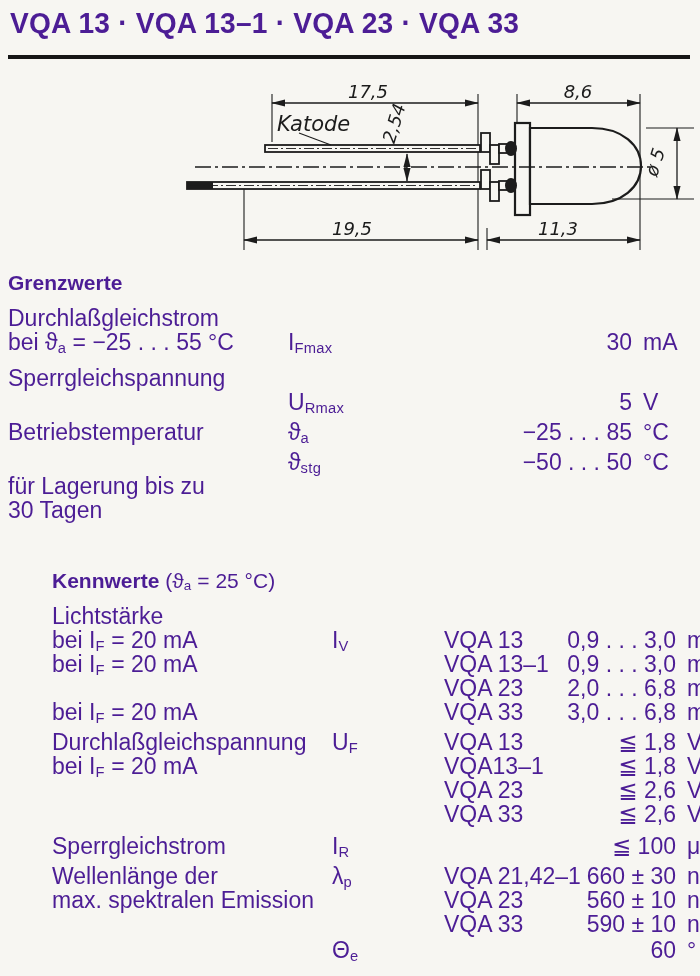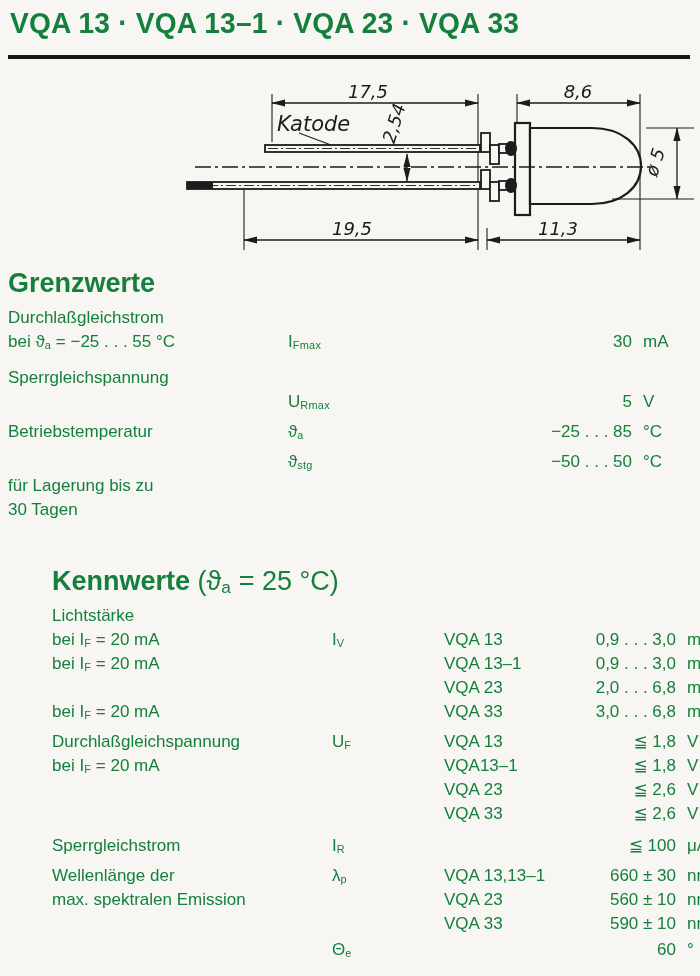--- a/index.html
+++ b/index.html
@@ -1,41 +1,41 @@
 <!DOCTYPE html>
 <html><head>
 <meta charset="utf-8">
 <style>
   html,body{margin:0;padding:0;background:#e8e6e1;}
   .sheet{
     position:relative;width:700px;height:976px;background:#f7f6f2;
-    font-family:"Liberation Sans","DejaVu Sans",sans-serif;color:#15803d;
+    font-family:"Liberation Sans","DejaVu Sans",sans-serif;color:#4c1d95;
     overflow:hidden;
   }
   .title{
     position:absolute;left:10px;top:7px;font-size:29px;font-weight:700;
     letter-spacing:0.2px;transform:scaleX(.97);transform-origin:left top;
     white-space:nowrap;
   }
   .rule{position:absolute;left:8px;top:55px;width:682px;height:4px;background:#161616;}
   .draw{position:absolute;left:0;top:78px;}
   .draw text{font-family:"DejaVu Sans","Liberation Sans",sans-serif;font-style:italic;font-size:18px;fill:#1c1c1c;}
   .draw text.big{font-size:21px;}
   .t{stroke:#1c1c1c;stroke-width:1.3;fill:none;}
   .t2{stroke:#1c1c1c;stroke-width:1.1;fill:none;}
   .k{stroke:#1c1c1c;stroke-width:1.8;fill:#f7f6f2;}
   .kk{stroke:#1c1c1c;stroke-width:2.2;fill:#f7f6f2;}
   .cline{stroke:#1c1c1c;stroke-width:1.3;fill:none;stroke-dasharray:16 4 3 4;}
   .ldash{stroke:#1c1c1c;stroke-width:0.9;fill:none;stroke-dasharray:10 3 2 3;}
   .sec{position:absolute;left:0;width:700px;}
   .sec-g{top:270px;}
   .sec-k{top:568px;padding-left:44px;}
-  .h{font-size:27px;font-weight:400;padding-left:8px;height:28px;line-height:26px;margin-bottom:8px;white-space:nowrap;}
+  .h{font-size:21px;font-weight:400;padding-left:8px;height:28px;line-height:26px;margin-bottom:8px;white-space:nowrap;}
   .h b, b{font-weight:700;}
-  .line{position:relative;height:24px;font-size:17px;line-height:24px;white-space:nowrap;}
+  .line{position:relative;height:24px;font-size:23px;line-height:24px;white-space:nowrap;}
   .cl{position:absolute;left:8px;}
   .cs{position:absolute;left:288px;}
   .ct{position:absolute;left:400px;}
   .cv{position:absolute;right:68px;}
   .cu{position:absolute;left:643px;}
   sub{font-size:64%;vertical-align:-0.18em;letter-spacing:0.3px;}
   .g2{margin-top:2px}.g6{margin-top:6px}.g8{margin-top:8px}.g12{margin-top:12px}
 </style>
 </head>
 <body>
@@ -192,21 +192,21 @@
     </div>
     <div class="line g8">
       <span class="cl"><span>Sperrgleichstrom</span></span>
       <span class="cs"><span>I</span><sub>R</sub></span>
       <span class="cv">≦ 100</span>
       <span class="cu">μA</span>
     </div>
     <div class="line g6">
       <span class="cl"><span>Wellenlänge der</span></span>
       <span class="cs"><span>λ</span><sub>p</sub></span>
-      <span class="ct">VQA 13,13–1</span>
+      <span class="ct">VQA 21,42–1</span>
       <span class="cv">660 ± 30</span>
       <span class="cu">nm</span>
     </div>
     <div class="line">
       <span class="cl"><span>max. spektralen Emission</span></span>
       <span class="ct">VQA 23</span>
       <span class="cv">560 ± 10</span>
       <span class="cu">nm</span>
     </div>
     <div class="line">

